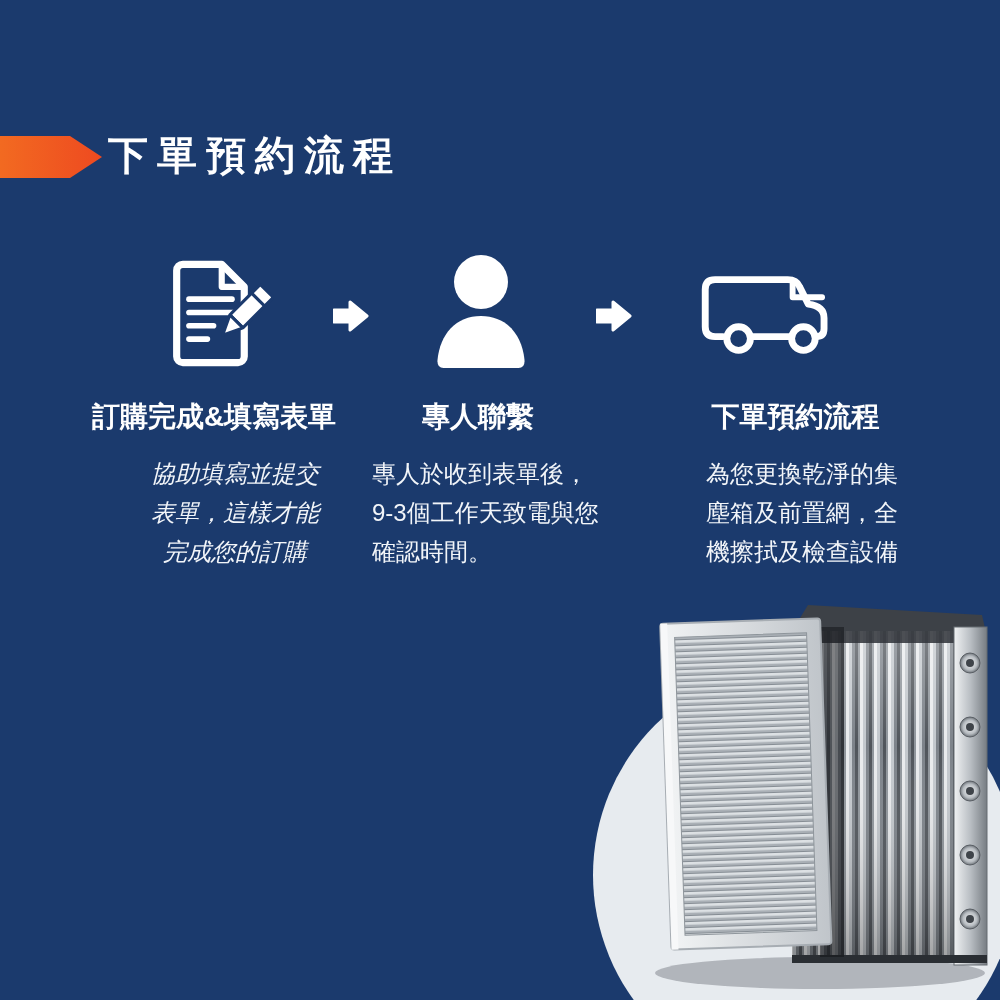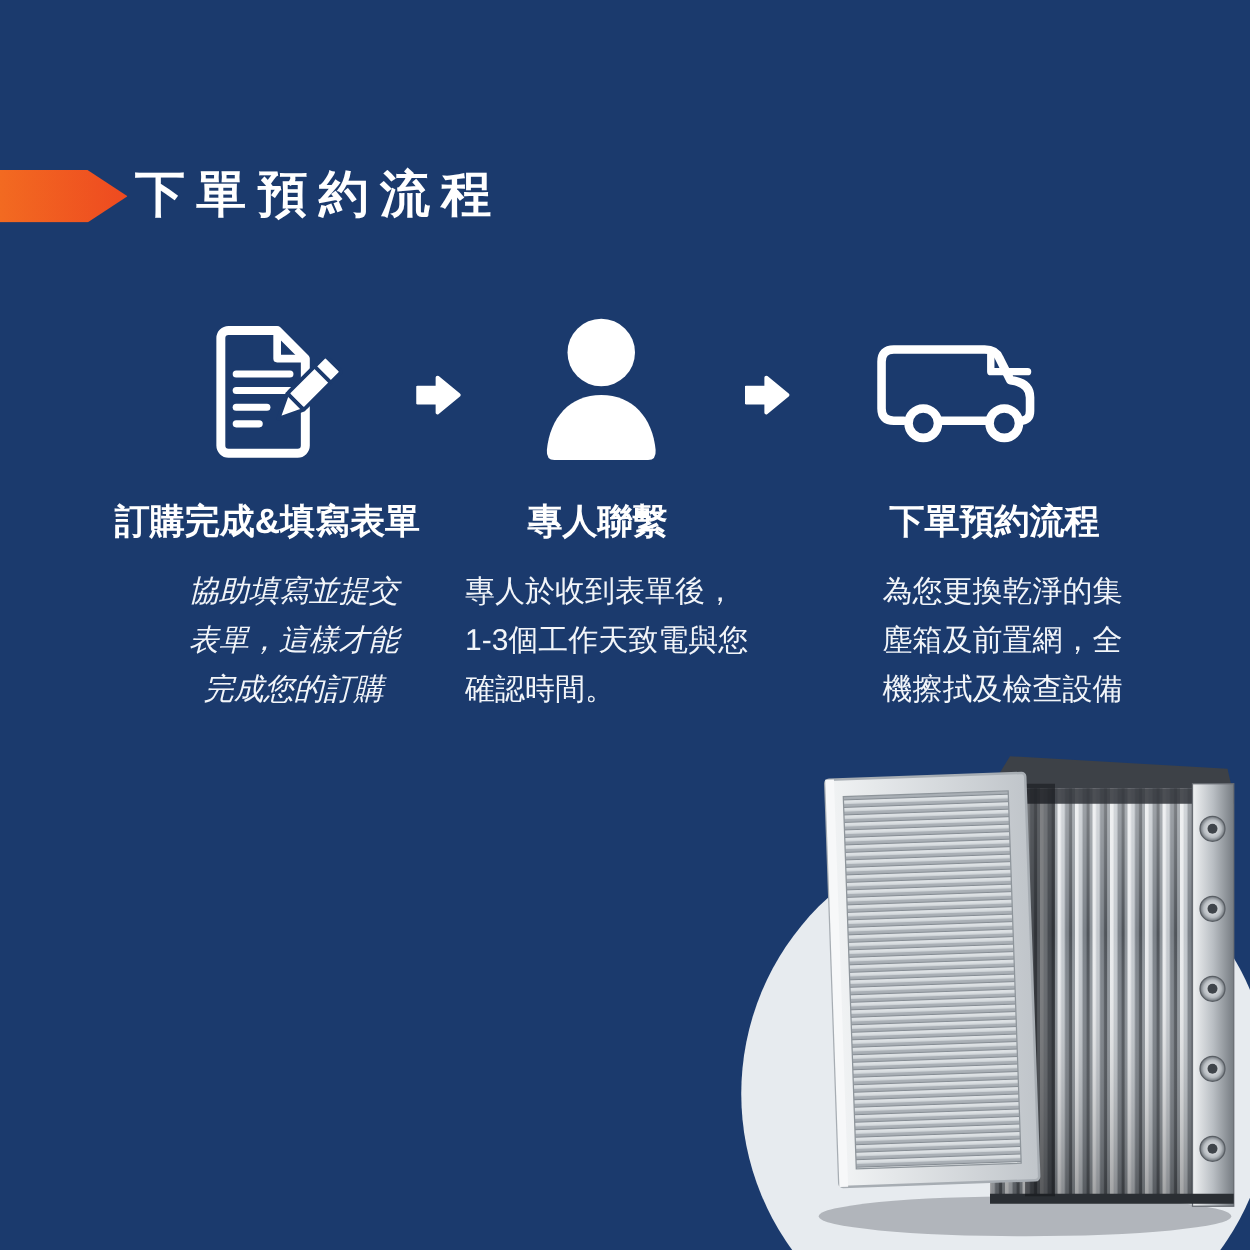--- a/index.html
+++ b/index.html
@@ -98,21 +98,21 @@
   </div>
 
   <p class="step-label label-1">訂購完成&amp;填寫表單</p>
   <p class="step-label label-2">專人聯繫</p>
   <p class="step-label label-3">下單預約流程</p>
 
   <p class="desc desc-1">協助填寫並提交
 表單，這樣才能
 完成您的訂購</p>
   <p class="desc desc-2">專人於收到表單後，
-1-3個工作天致電與您
+9-3個工作天致電與您
 確認時間。</p>
   <p class="desc desc-3">為您更換乾淨的集
 塵箱及前置網，全
 機擦拭及檢查設備</p>
 
   <svg class="product" viewBox="0 0 420 425">
     <defs>
       <pattern id="mesh" width="8" height="6" patternUnits="userSpaceOnUse">
         <rect width="8" height="6" fill="#cdd2d6"></rect>
         <rect y="0" width="8" height="2" fill="#aab0b6"></rect>

